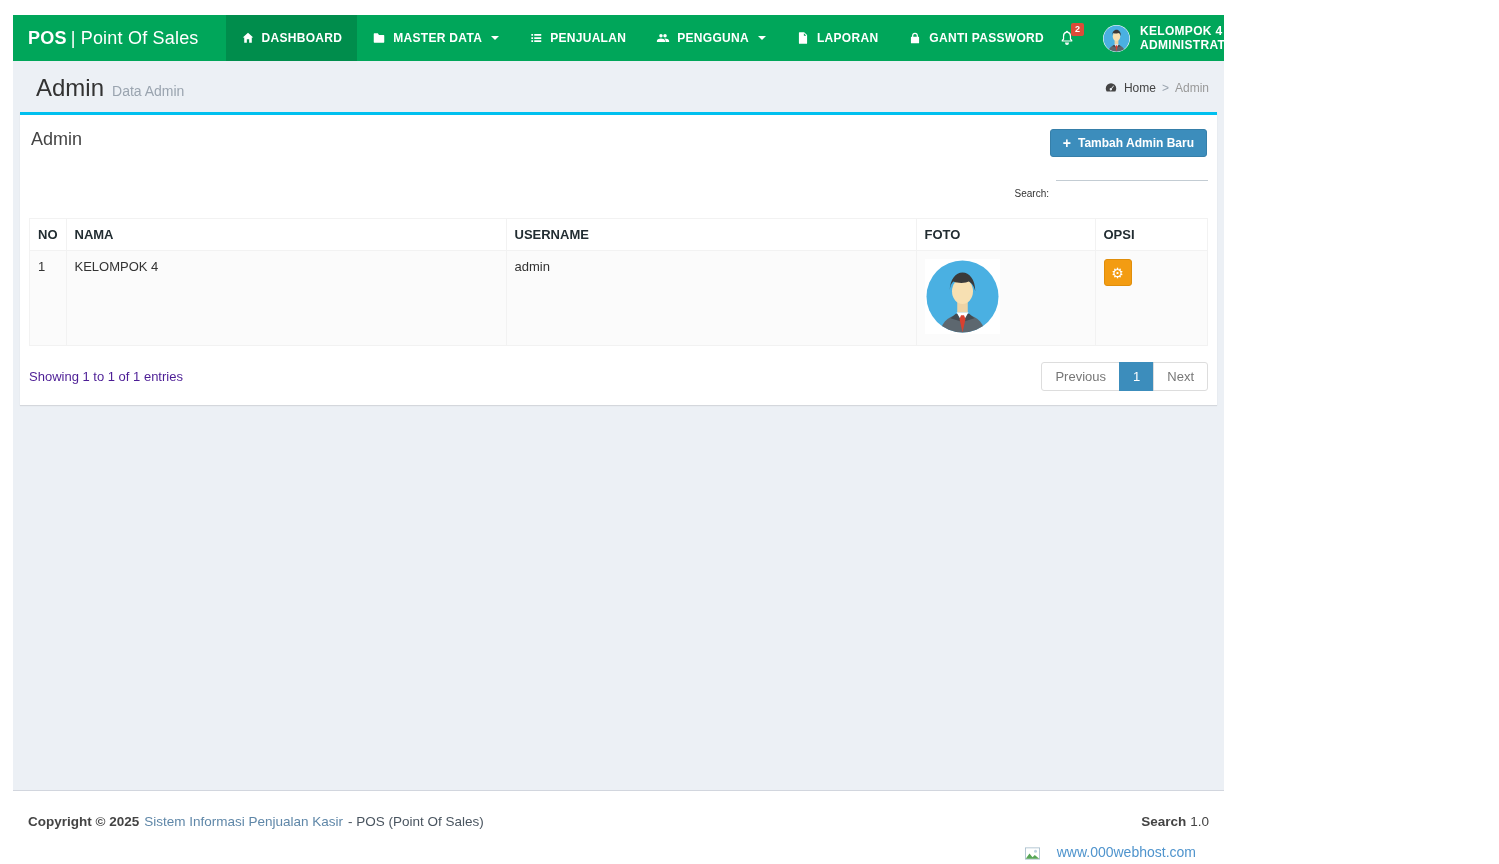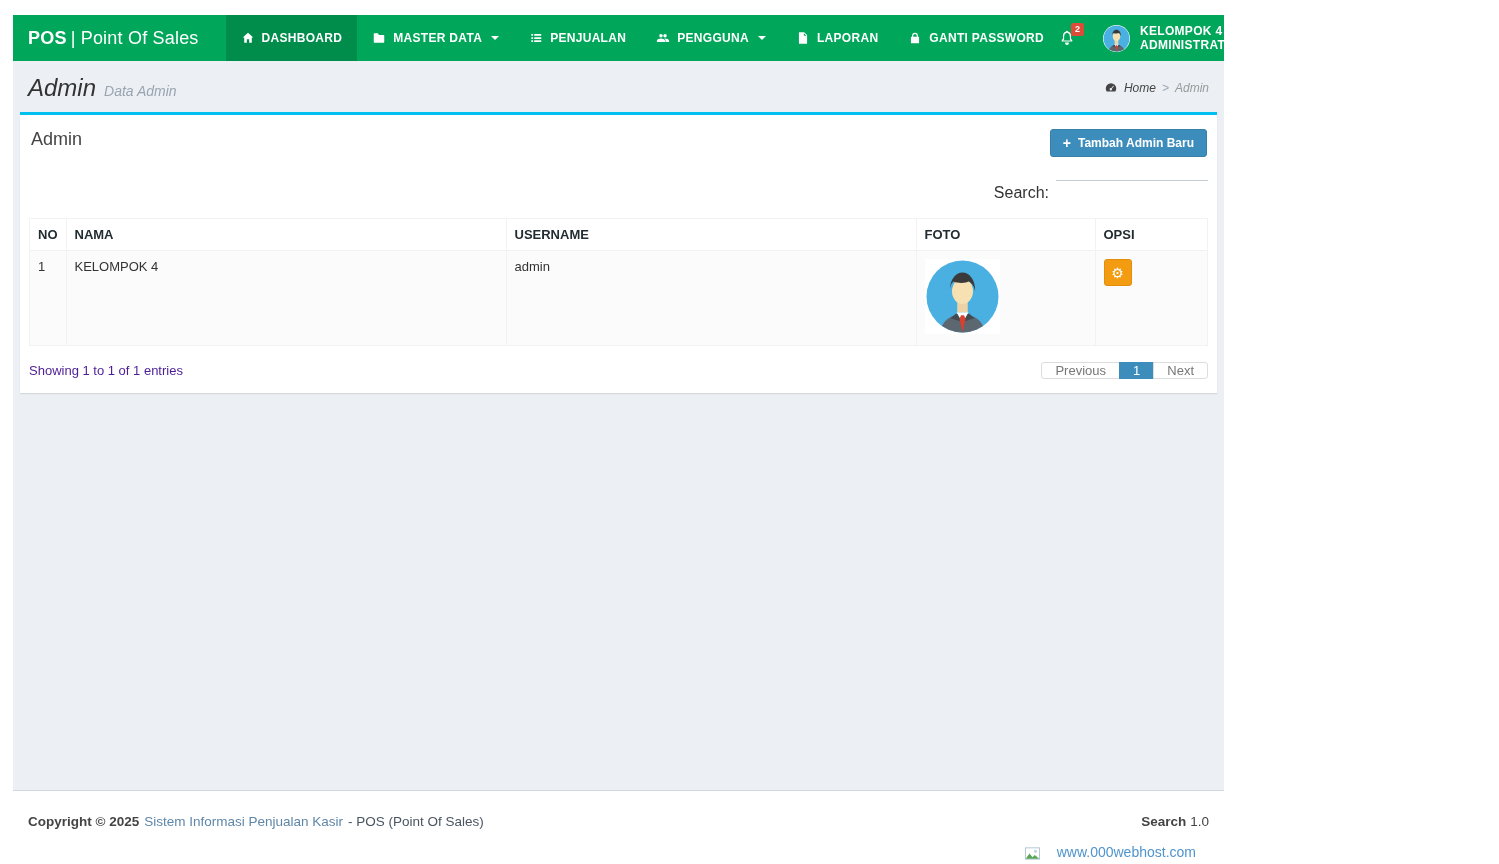--- a/index.html
+++ b/index.html
@@ -25,40 +25,40 @@
   .badge { position:absolute; top:-7px; right:-9px; background:#dd4b39; color:#fff; font-size:9px;
     font-weight:700; padding:1px 4px; border-radius:2px; line-height:11px; }
   .nav-avatar { width:27px; height:27px; border-radius:50%; overflow:hidden; flex:0 0 auto; }
   .user-name { color:#fff; font-size:12px; font-weight:600; margin:0 14px 0 10px; letter-spacing:.3px; }
   .logout { display:flex; align-items:center; gap:3px; color:#fff; font-size:16px; font-weight:600;
     cursor:pointer; padding:0 8px; letter-spacing:.3px; }
   .logout svg { width:14px; height:14px; fill:#fff; }
 
   
   .content-wrapper { background:#ecf0f5; min-height:729px; padding-bottom:20px; position:relative; }
-  .content-header { position:relative; padding:13px 15px 6px 15px;font-style:italic; }
+  .content-header { position:relative; padding:13px 15px 6px 23px; }
   .content-header h1 { font-size:24px; font-weight:400; color:#333; display:inline; }
   .content-header .subtitle { font-size:14px; color:#9aa4af; margin-left:8px; }
   .breadcrumb { position:absolute; right:15px; top:20px; font-size:12px; color:#444;
     display:flex; align-items:center; gap:6px; }
   .breadcrumb svg { width:14px; height:14px; fill:#444; }
   .breadcrumb .bc-home { color:#444; cursor:pointer; text-decoration:none; }
   .breadcrumb .bc-sep { color:#9aa4af; }
   .breadcrumb .bc-current { color:#999; }
 
   
   .box { width:1197px; margin:4px auto 0 auto; background:#fff; border-top:3px solid #00c0ef;
     box-shadow:0 1px 1px rgba(0,0,0,0.1); padding:12px 9px 14px 9px; position:relative; }
   .box-title { font-size:18px; font-weight:400; color:#444; margin:2px 0 0 2px; }
   .btn-add { position:absolute; top:14px; right:10px; background:#3c8dbc; border:1px solid #367fa9;
     color:#fff; font-size:12px; font-weight:600; padding:6px 12px; border-radius:3px; cursor:pointer;
     display:flex; align-items:center; gap:7px; font-family:inherit; }
   .btn-add .plus { font-size:14px; font-weight:700; line-height:10px; }
   .search-row { display:flex; justify-content:flex-end; align-items:center; margin:30px 0 12px 0; }
-  .search-row label { font-size:16px; color:#333; }
+  .search-row label { font-size:10px; color:#333; }
   .search-row input { width:152px; height:26px; border:none; border-top:1px solid #c3ccd3;
     background:#fff; margin-left:7px; outline:none; font-size:13px; padding:2px 4px; }
 
   table.data { width:100%; border-collapse:collapse; font-size:13px; }
   table.data th, table.data td { border:1px solid #f2f2f2; padding:8px; text-align:left; vertical-align:top; }
   table.data th { font-weight:700; color:#222d32; background:#fff; }
   table.data td { color:#333; }
   tr.row-odd td { background:#fbfbfb; }
   .col-no { width:36px; }
   .col-nama { width:440px; }
@@ -67,21 +67,21 @@
   td.cell-no { color:#5b7a9d; }
   td.cell-foto { text-align:center; padding:6px; }
   .foto-img { width:75px; height:75px; display:inline-block; }
   .btn-gear { width:28px; height:27px; background:#f39c12; border:1px solid #e08e0b; border-radius:3px;
     color:#fff; font-size:14px; line-height:1; cursor:pointer; display:flex; align-items:center;
     justify-content:center; font-family:"DejaVu Sans",sans-serif; }
 
   .table-footer { display:flex; justify-content:space-between; align-items:center; margin-top:16px; }
   .info-text { font-size:13px; color:#4c1d95; }
   .pagination { display:flex; list-style:none; }
-  .pagination .page { font-size:13px; padding:0 13px; border:1px solid #ddd; background:#fff;
+  .pagination .page { font-size:13px; padding:6px 13px; border:1px solid #ddd; background:#fff;
     color:#777; cursor:pointer; margin-left:-1px; user-select:none; }
   .pagination .page:first-child { border-radius:3px 0 0 3px; margin-left:0; }
   .pagination .page:last-child { border-radius:0 3px 3px 0; }
   .pagination .page.active { background:#3c8dbc; border-color:#3c8dbc; color:#fff; }
 
   
   .main-footer { background:#fff; border-top:1px solid #d2d6de; height:74px; padding:23px 15px 0 15px;
     font-size:13.5px; color:#444; position:relative; }
   .main-footer b { font-weight:700; }
   .ft-link { color:#5f87a8; margin-left:5px; cursor:pointer; }

